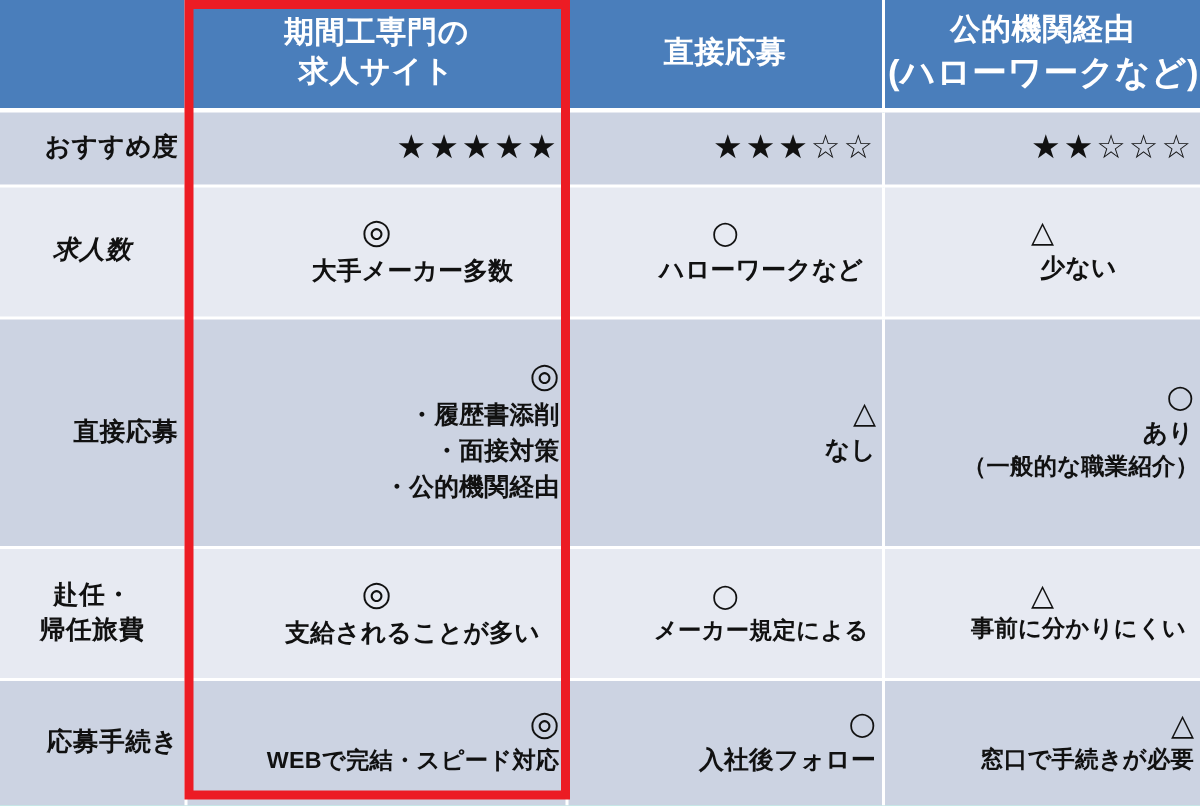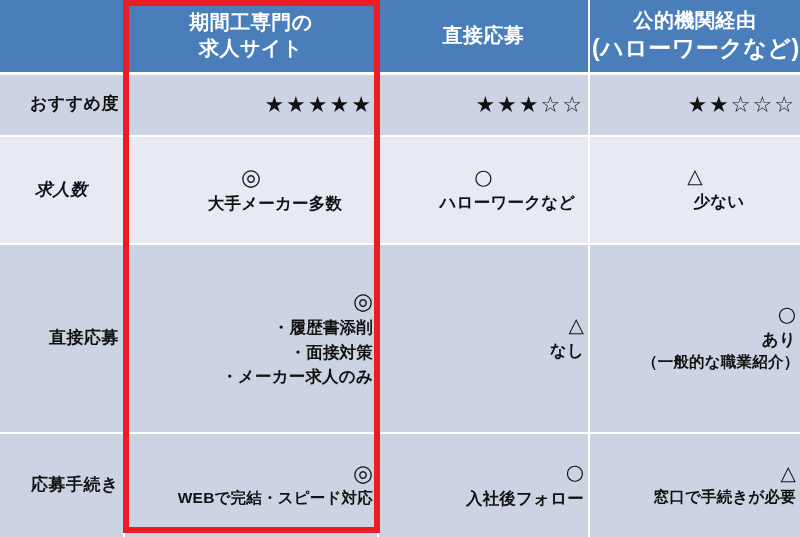--- a/index.html
+++ b/index.html
@@ -199,33 +199,51 @@
       </tr>
 
       <tr class="shade-dark">
         <td class="row-label" style="background: rgb(204, 211, 226);">
           <span class="lbl-line">直接応募</span>
         </td>
         <td style="background: rgb(204, 211, 226);">
           <span class="mark mark-circle-dbl">◎</span>
           <span class="cell-note">・履歴書添削</span>
           <span class="cell-note">・面接対策</span>
-          <span class="cell-note">・メーカー求人のみ</span>
+          <span class="cell-note">・公的機関経由</span>
         </td>
         <td style="background: rgb(204, 211, 226);">
           <span class="mark mark-triangle">△</span>
           <span class="cell-note">なし</span>
         </td>
         <td style="background: rgb(204, 211, 226);">
           <span class="mark mark-circle">○</span>
           <span class="cell-note">あり</span>
           <span class="cell-note compact">（一般的な職業紹介）</span>
         </td>
       </tr>
 
+      <tr class="shade-light">
+        <td class="row-label" style="background: rgb(231, 234, 242);">
+          <span class="lbl-line">赴任・</span>
+          <span class="lbl-line">帰任旅費</span>
+        </td>
+        <td style="background: rgb(231, 234, 242);">
+          <span class="mark mark-circle-dbl">◎</span>
+          <span class="cell-note">支給されることが多い</span>
+        </td>
+        <td style="background: rgb(231, 234, 242);">
+          <span class="mark mark-circle">○</span>
+          <span class="cell-note compact">メーカー規定による</span>
+        </td>
+        <td style="background: rgb(231, 234, 242);">
+          <span class="mark mark-triangle">△</span>
+          <span class="cell-note compact">事前に分かりにくい</span>
+        </td>
+      </tr>
 
       <tr class="shade-dark">
         <td class="row-label" style="background: rgb(204, 211, 226);">
           <span class="lbl-line">応募手続き</span>
         </td>
         <td style="background: rgb(204, 211, 226);">
           <span class="mark mark-circle-dbl">◎</span>
           <span class="cell-note compact">WEBで完結・スピード対応</span>
         </td>
         <td style="background: rgb(204, 211, 226);">

